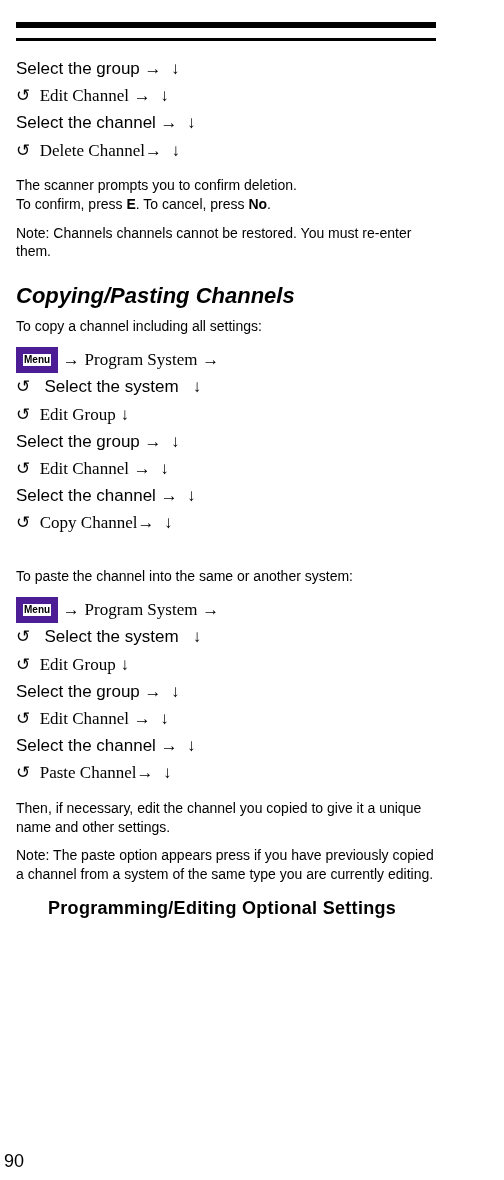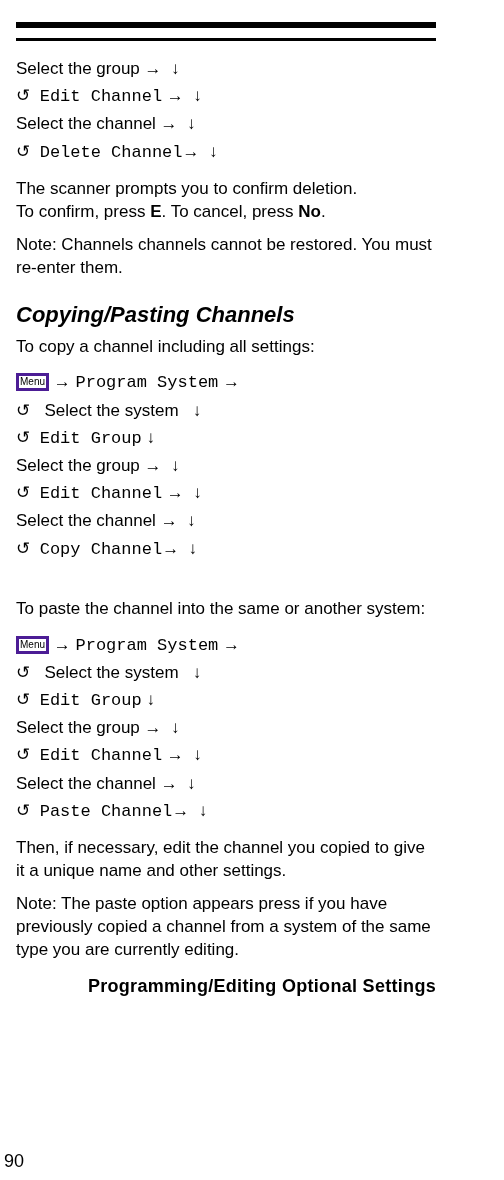--- a/index.html
+++ b/index.html
@@ -20,47 +20,47 @@
     height: 6px;
     background: #000;
     margin-bottom: 10px;
   }
   .top-bars .bar2 {
     height: 3px;
     background: #000;
     margin-bottom: 14px;
   }
   .para {
-    font-size: 17px;
+    font-size: 14px;
     line-height: 1.35;
     margin: 0 0 10px 0;
   }
   .mono {
-    font-family: Liberation Mono, monospace;
+    font-family: Liberation Serif, serif;
   }
   .h2 {
     font-size: 22px;
     font-weight: bold;
     font-style: italic;
     margin: 22px 0 8px 0;
   }
   .section-heading {
     font-size: 18px;
     font-weight: bold;
-    text-align: right;
+    text-align: left;
     margin: 14px 0 0 32px;
     letter-spacing: 0.3px;
   }
   .menu-key {
     display: inline-block;
-    border: 3px solid #4c1d95;
+    border: 7px solid #4c1d95;
     font-size: 10px;
     line-height: 1;
     padding: 1px 1px;
-    font-weight: normal;
+    font-weight: bold;
     vertical-align: 2px;
     font-family: Arial, Helvetica, sans-serif;
   }
   .nav-line {
     font-size: 17px;
     line-height: 1.6;
     margin: 0;
   }
   .nav-block {
     margin: 0 0 12px 0;

